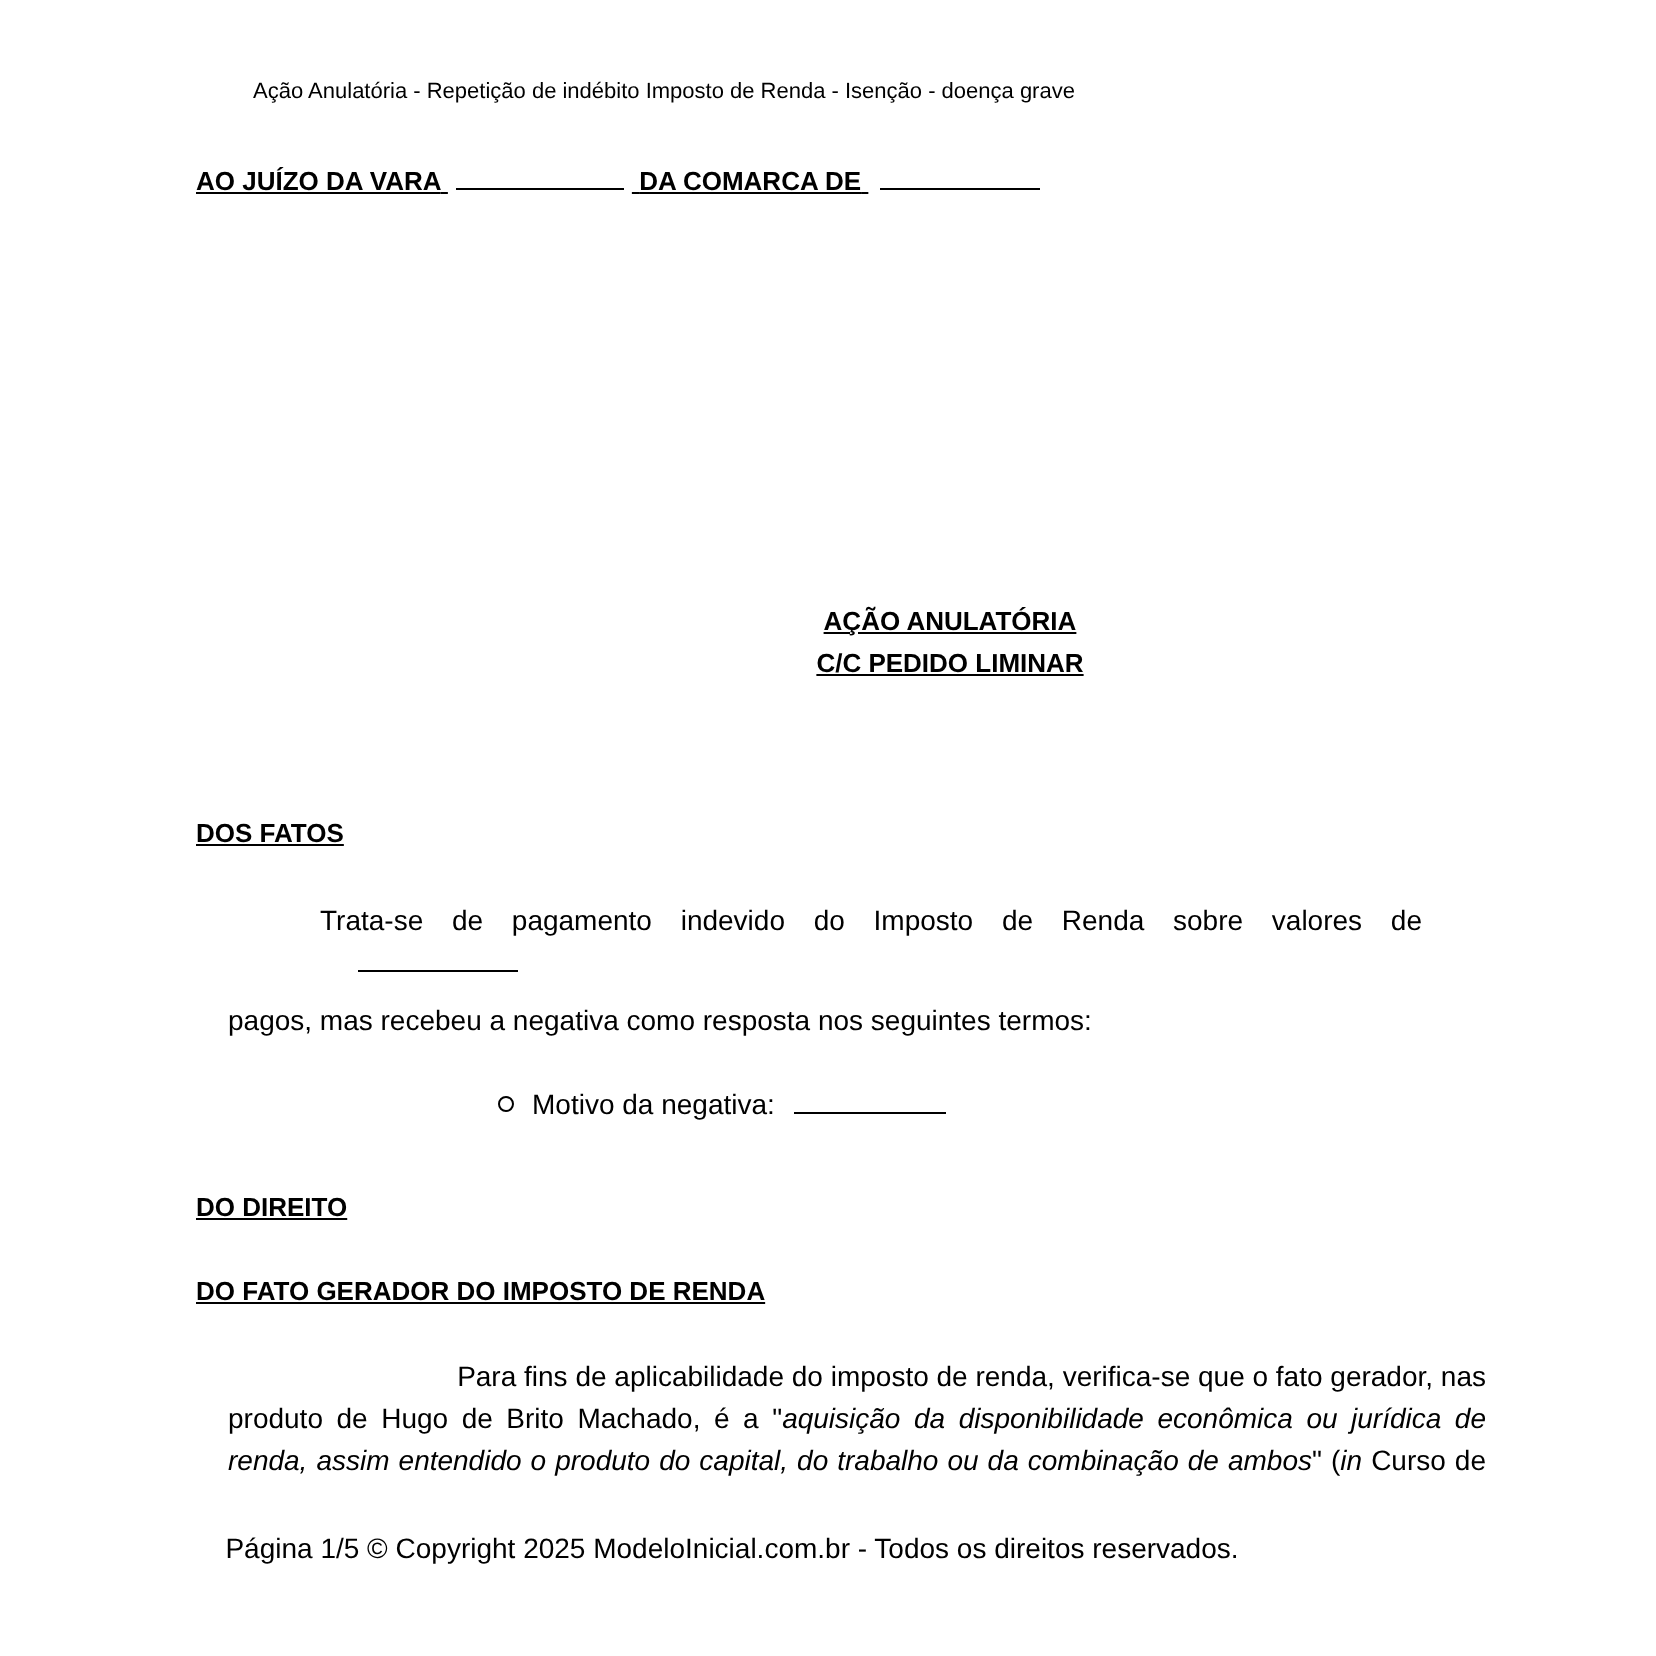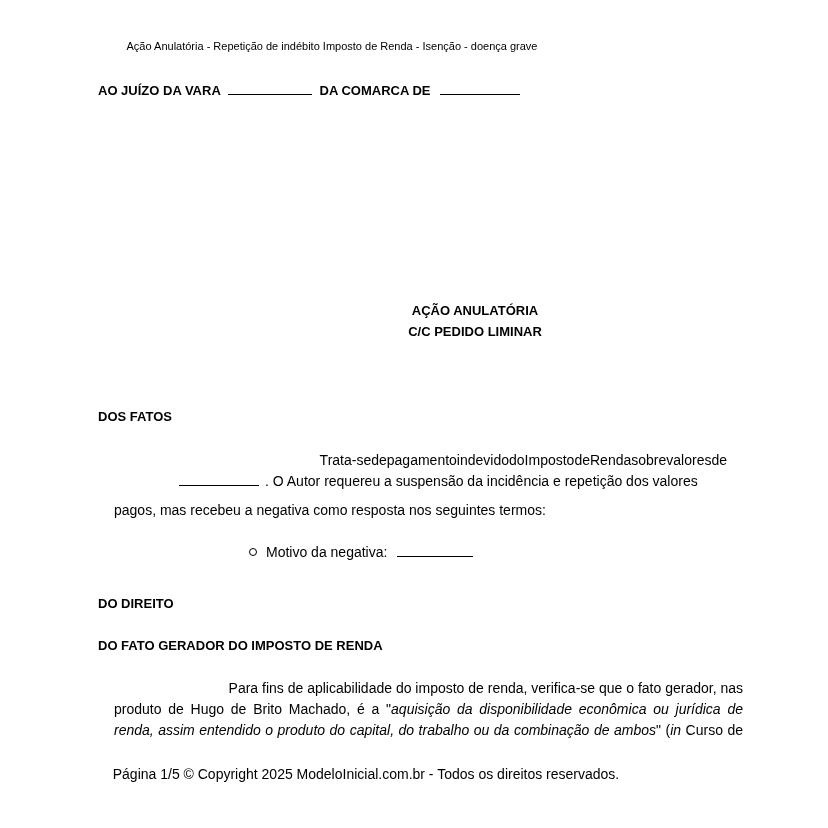--- a/index.html
+++ b/index.html
@@ -1,20 +1,20 @@
 <!DOCTYPE html>
 <html><head>
 <meta charset="utf-8">
 <style>
   html, body { margin: 0; padding: 0; background: #ffffff; }
   body { width: 828px; height: 828px; position: relative; overflow: hidden;
          font-family: "Liberation Sans", sans-serif; color: #000; }
   .abs { position: absolute; white-space: nowrap; }
   .title { top: 40px; left: 0; width: 664px; text-align: center; font-size: 11px; }
-  .bold13 { font-weight: bold; font-size: 13px; }
+  .bold13 { font-weight: bold; font-size: 13px; text-decoration: underline; }
   .p13 { font-size: 14px; padding-left: 16px; }
   .blank { display: inline-block; border-bottom: 1px solid #000; height: 12px; vertical-align: baseline; }
   .bullet { display: inline-block; width: 6px; height: 6px; border: 1px solid #000; border-radius: 50%; margin-right: 9px; vertical-align: middle; position: relative; top: -1px; }
   .footer { top: 766px; left: 0; width: 732px; text-align: center; font-size: 14px; }
   i { font-style: italic; }
 </style>
 </head>
 <body>
 
 <div class="abs title">Ação Anulatória - Repetição de indébito Imposto de Renda - Isenção - doença grave</div>
@@ -24,36 +24,36 @@
   <span class="blank" style="width:84px; margin:0 4px;"></span>
   <span>DA COMARCA DE</span>
   <span class="blank" style="width:80px; margin-left:6px;"></span>
 </div>
 
 <div class="abs bold13" style="top:303px; left:0; width:950px; text-align:center;">AÇÃO ANULATÓRIA</div>
 <div class="abs bold13" style="top:324px; left:0; width:950px; text-align:center;">C/C PEDIDO LIMINAR</div>
 
 <div class="abs bold13" style="top:409px; left:98px;">DOS FATOS</div>
 
-<div class="abs" style="top:452px; left:176px; width:551px; display:flex; justify-content:flex-end; font-size:14px;">
+<div class="abs" style="top:452px; left:160px; width:551px; display:flex; justify-content:space-between; font-size:14px;">
   <span>Trata-se</span>
   <span>de</span>
   <span>pagamento</span>
   <span>indevido</span>
   <span>do</span>
   <span>Imposto</span>
   <span>de</span>
   <span>Renda</span>
   <span>sobre</span>
   <span>valores</span>
   <span>de</span>
 </div>
 
 <div class="abs" style="top:473px; left:179px; font-size:14px;">
-  <span class="blank" style="width:80px; margin-right:6px;"></span><span>. O Autor requereu a suspensão da incidência e repetição dos valores</span>
+  <span class="blank" style="width:80px; margin-right:6px;"></span>
 </div>
 
 <div class="abs p13" style="top:502px; left:98px;">pagos, mas recebeu a negativa como resposta nos seguintes termos:</div>
 
 <div class="abs p13" style="top:544px; left:233px;">
   <span class="bullet"></span><span>Motivo da negativa:</span>
   <span class="blank" style="width:76px; margin-left:6px;"></span>
 </div>
 
 <div class="abs bold13" style="top:596px; left:98px;">DO DIREITO</div>

